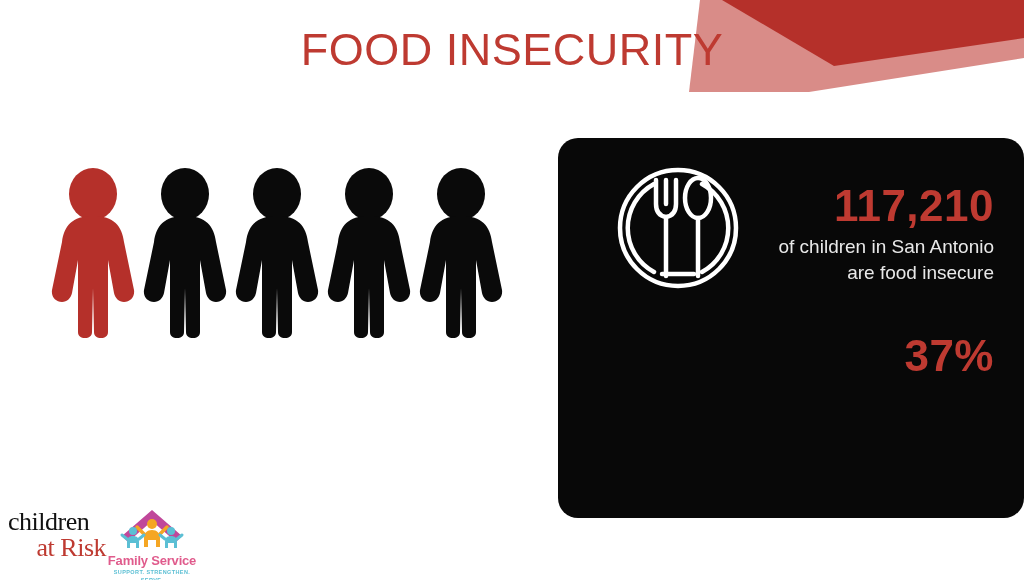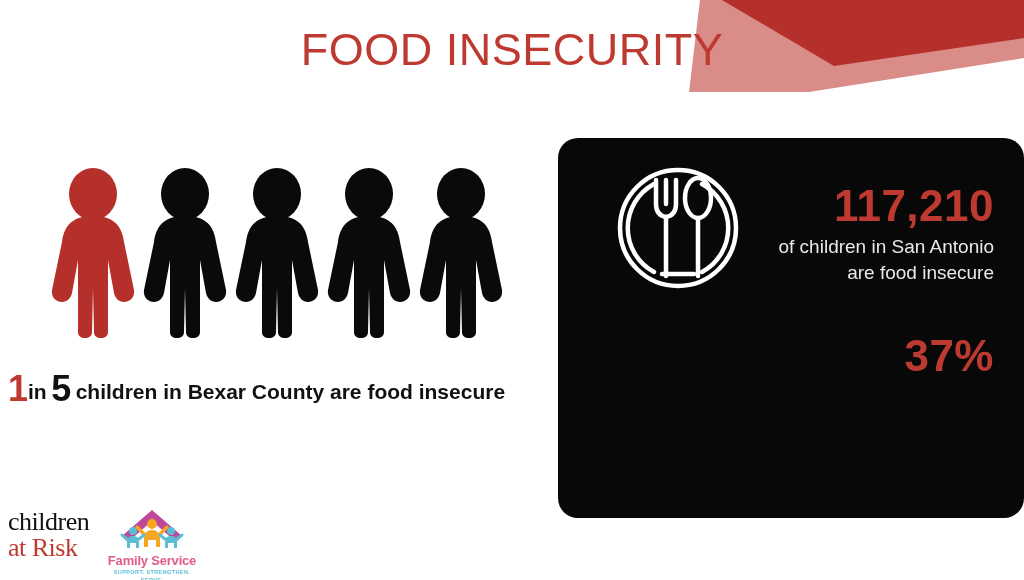--- a/index.html
+++ b/index.html
@@ -164,20 +164,21 @@
     line-height: 26px;
     letter-spacing: -0.5px;
     display: block;
   }
   #logo-car .car-line2 {
     font-size: 26px;
     color: #BE3A31;
     line-height: 26px;
     letter-spacing: -0.5px;
     display: block;
+    text-align: right;
     padding-right: 2px;
   }
   #logo-fs {
     position: absolute;
     left: 100px;
     top: 2px;
     width: 92px;
     text-align: center;
   }
   #logo-fs .fs-name {
@@ -243,21 +244,20 @@
 
     <svg class="person" style="left:368px;" viewBox="0 0 90 170" xmlns="http://www.w3.org/2000/svg">
       <g fill="#0a0a0a">
         <ellipse cx="45" cy="26" rx="24" ry="26"></ellipse>
         <path d="M45 48 C24 48 16 58 14 74 L4 122 C3 129 8 134 14 134 C19 134 23 130 24 125 L30 92 L30 164 C30 168 33 170 37 170 C41 170 44 168 44 164 L45 120 L46 164 C46 168 49 170 53 170 C57 170 60 168 60 164 L60 92 L66 125 C67 130 71 134 76 134 C82 134 87 129 86 122 L76 74 C74 58 66 48 45 48 Z"></path>
       </g>
     </svg>
 
   </div>
 
-  <div id="caption"><span class="big-red">1</span><span class="mid">in</span> <span class="big-black">5</span> <span class="body">children in Bexar County are food insecure</span></div>
 
   <div id="stat-card">
 
     <svg id="plate-icon" viewBox="0 0 128 128" xmlns="http://www.w3.org/2000/svg">
       <circle cx="64" cy="64" r="58" fill="none" stroke="#ffffff" stroke-width="4.5"></circle>
       <path d="M40 20 A50 50 0 0 0 40 108" fill="none" stroke="#ffffff" stroke-width="4.5" stroke-linecap="round"></path>
       <path d="M88 20 A50 50 0 0 1 88 108" fill="none" stroke="#ffffff" stroke-width="4.5" stroke-linecap="round"></path>
       <path d="M48 110 L80 110" fill="none" stroke="#ffffff" stroke-width="4.5" stroke-linecap="round"></path>
 
       <path d="M42 16 L42 40 M52 16 L52 40 M62 16 L62 40

